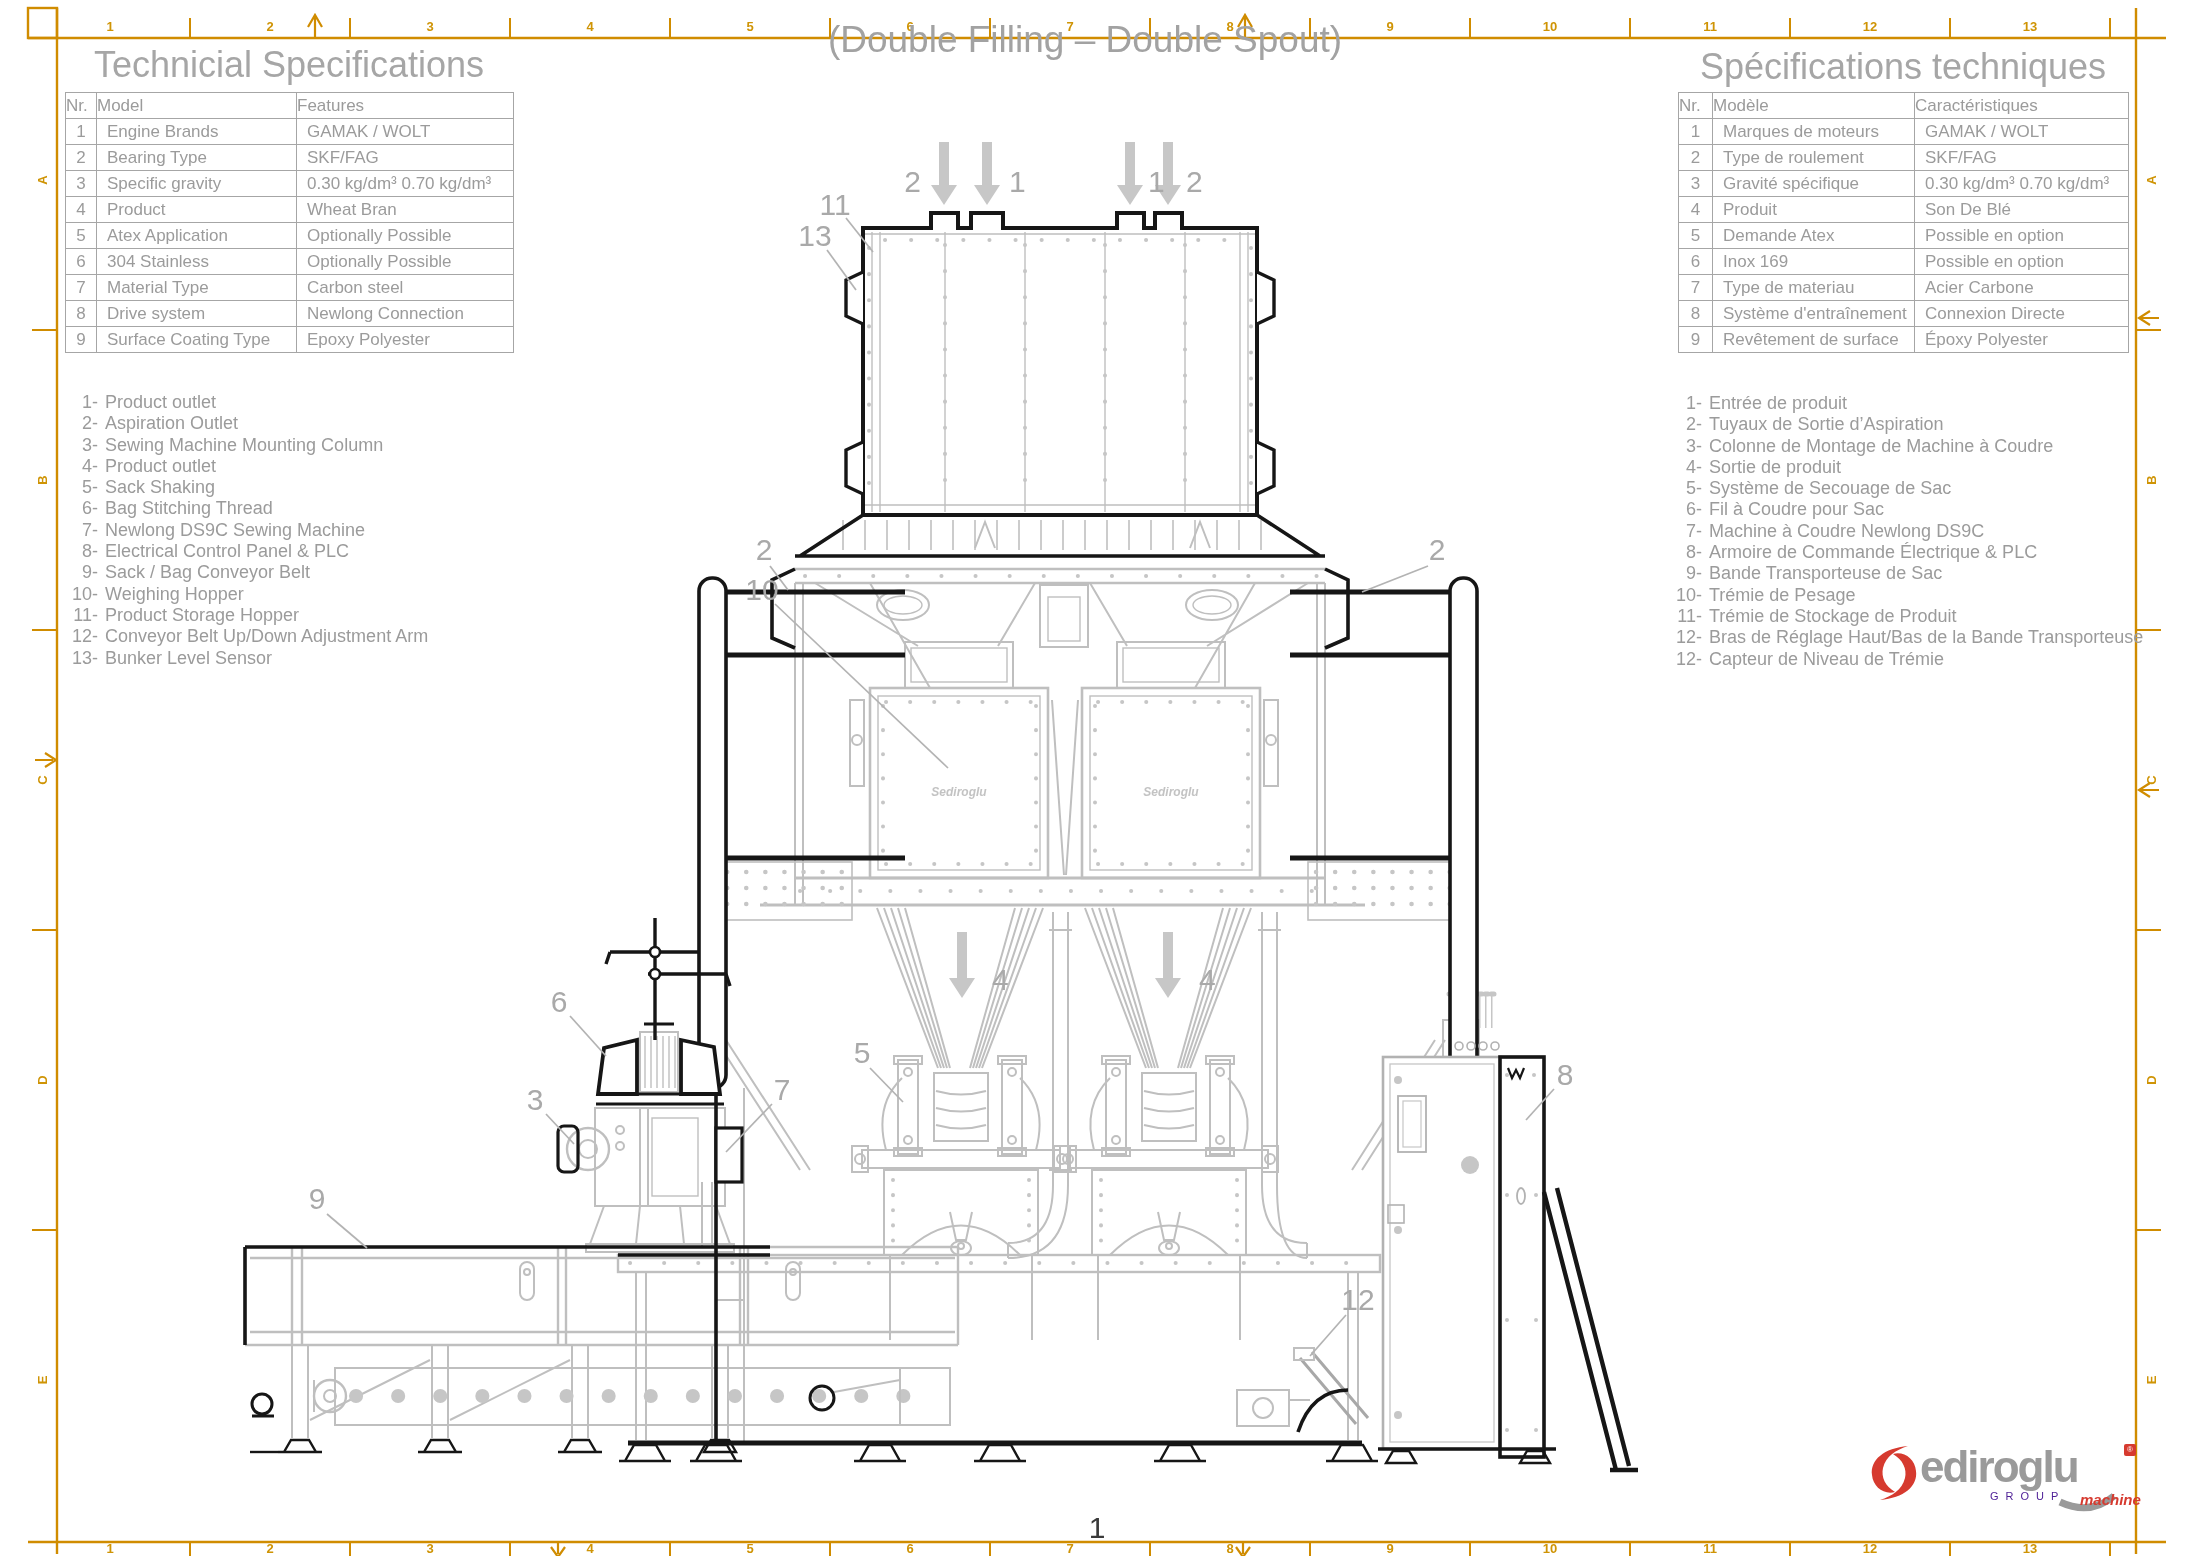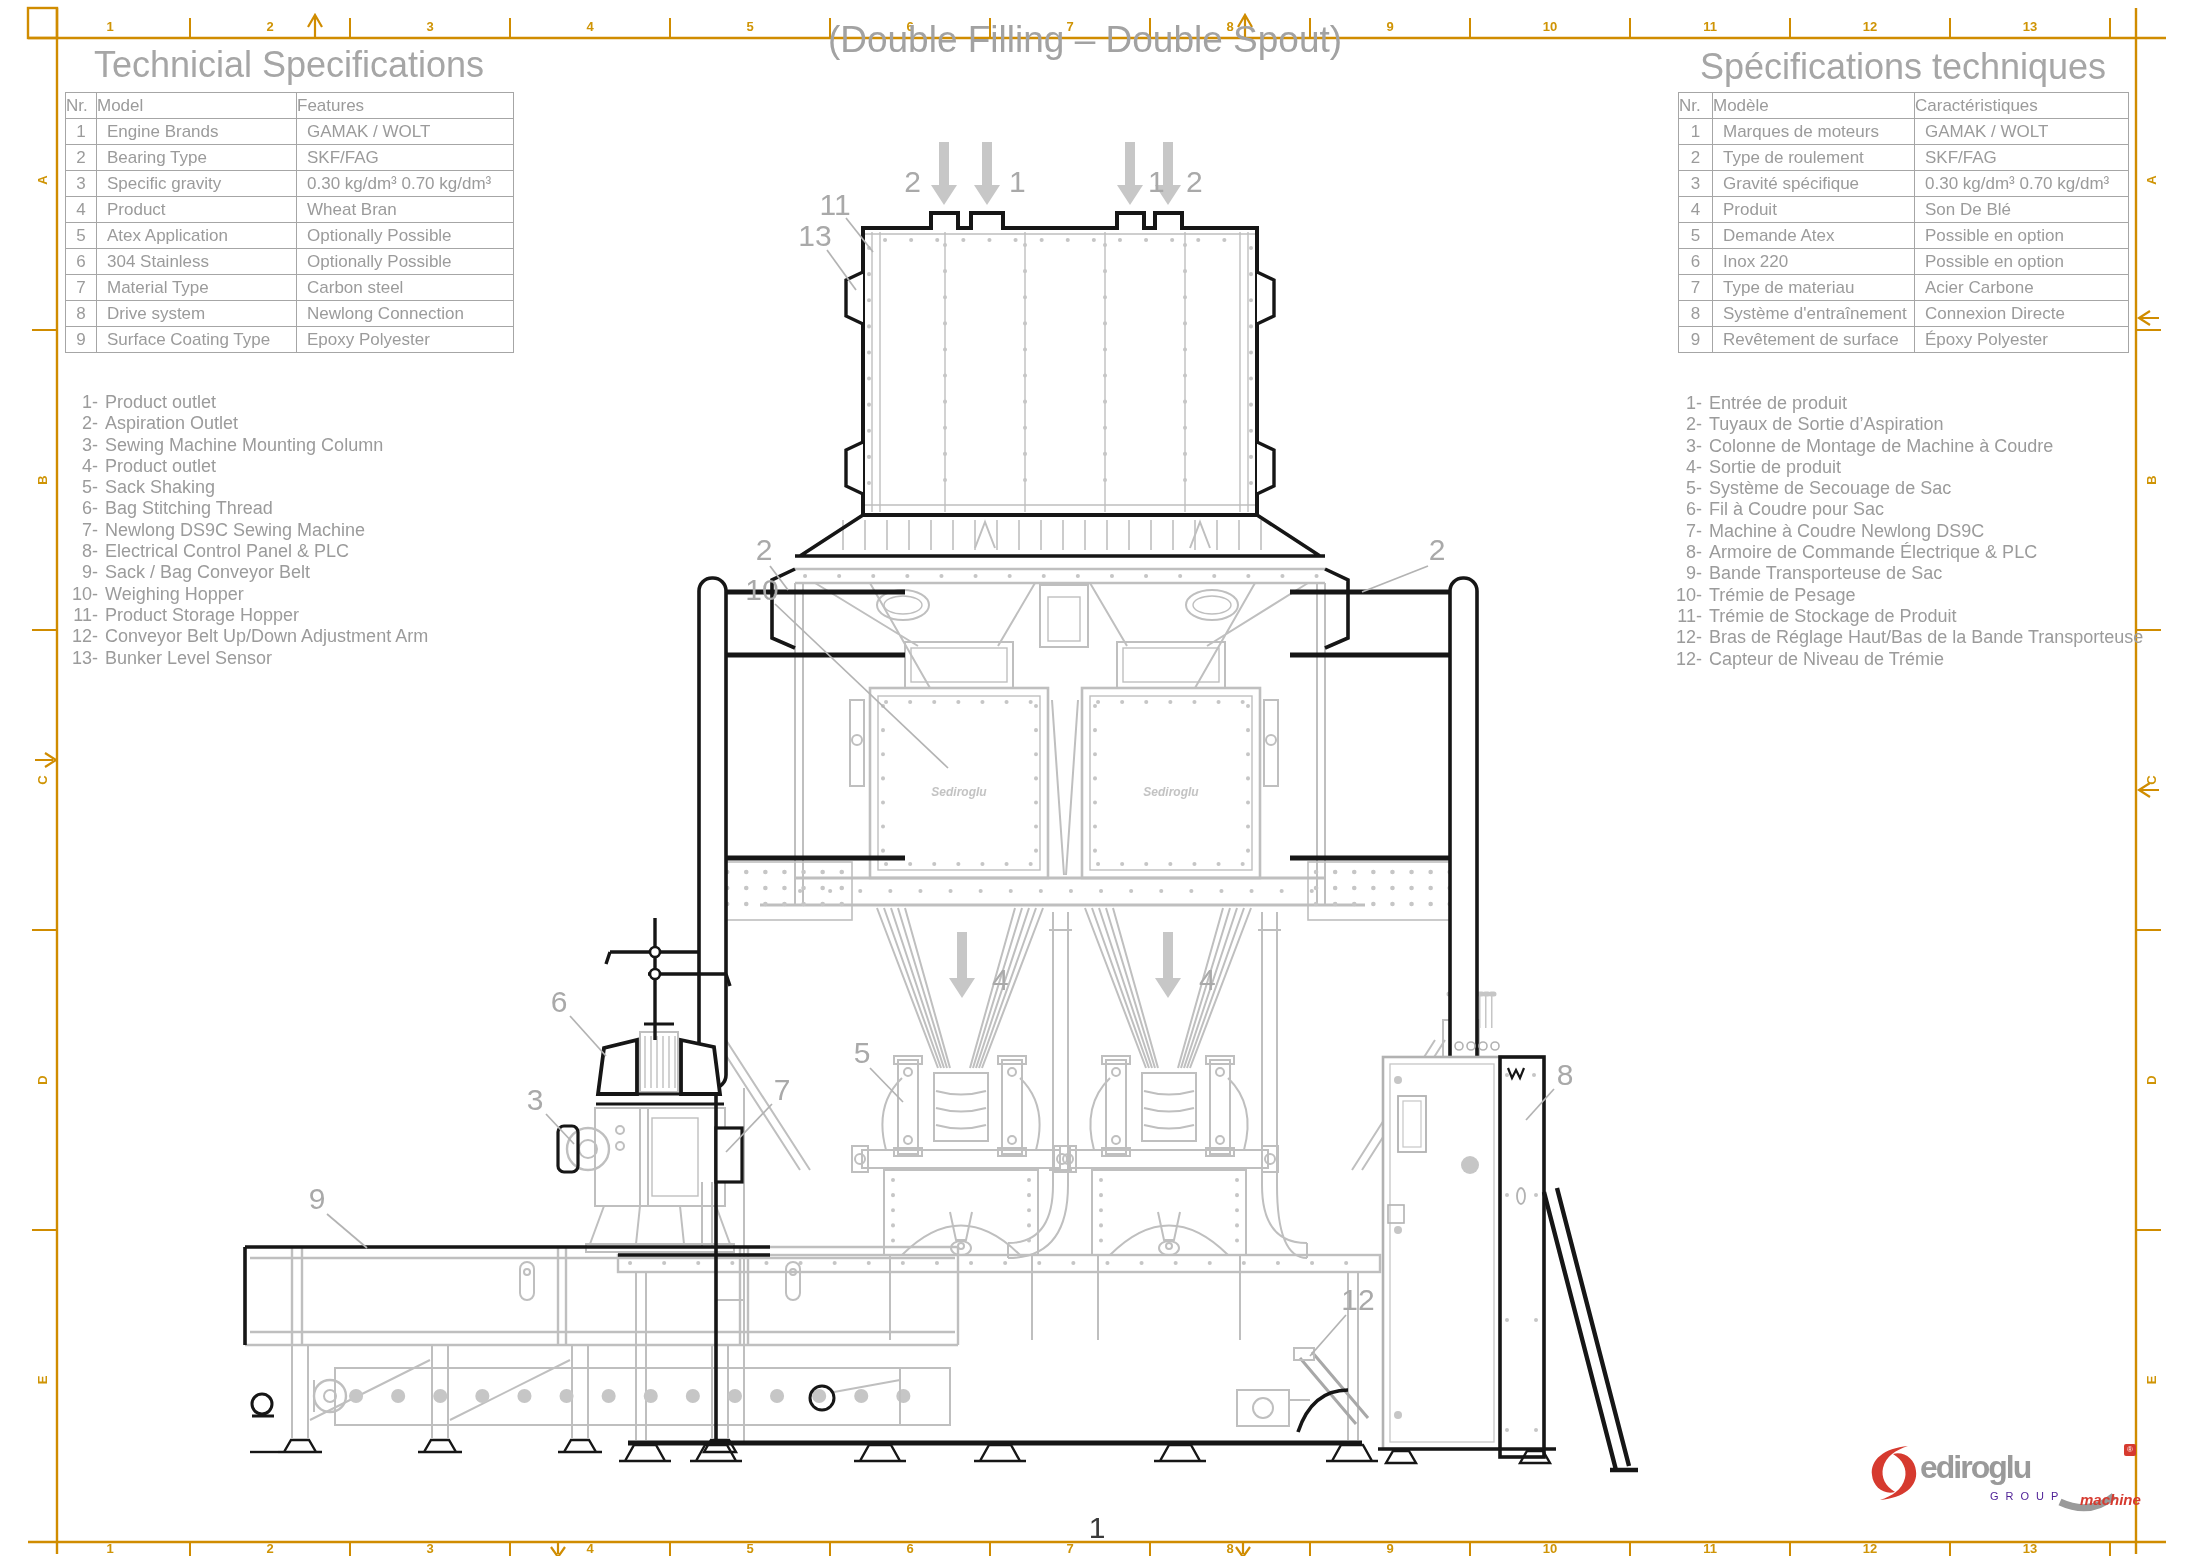--- a/index.html
+++ b/index.html
@@ -16,21 +16,21 @@
   .plist{color:#9b9b9b;font-size:18px;line-height:21.3px}
   .plist .row{display:flex}
   .plist .nr{width:42px;text-align:right;flex:none;margin-right:7px}
   .main-title{font-size:37px;color:#a2a2a2;text-align:center;line-height:43px;white-space:nowrap;transform:translateX(-50%)}
   svg text{font-family:"Liberation Sans",sans-serif}
   .callout{font-size:30px;fill:#a9a9a9}
   .ruler-num{font-size:13px;font-weight:bold;fill:#cf9405}
   .minilabel{font-size:12px;font-style:italic;font-weight:bold;fill:#c3c3c3}
   .pageno{font-size:30px;fill:#3a3a3a}
   
-  .logo-rest{font-size:32px;font-weight:bold;color:#9a9a9a;letter-spacing:-2px;line-height:46px}
+  .logo-rest{font-size:44px;font-weight:bold;color:#9a9a9a;letter-spacing:-2px;line-height:46px}
   .logo-group{font-size:11px;color:#4c1d95;letter-spacing:7px}
   .logo-machine{font-size:15px;font-weight:bold;font-style:italic;color:#d63a2f}
 </style>
 </head>
 <body>
 
 <svg class="abs" style="left:0;top:0" width="2194" height="1556" viewBox="0 0 2194 1556">
 
   <g stroke="#d08c00" stroke-width="2.4" fill="none">
     <path d="M28,38 H2166 M28,1542 H2166 M57,8 V1554 M2136,8 V1554"></path>
@@ -455,21 +455,21 @@
         <td>Produit</td>
         <td>Son De Blé</td>
       </tr>
   <tr>
         <td class="nr">5</td>
         <td>Demande Atex</td>
         <td>Possible en option</td>
       </tr>
   <tr>
         <td class="nr">6</td>
-        <td>Inox 220</td>
+        <td>Inox 169</td>
         <td>Possible en option</td>
       </tr>
   <tr>
         <td class="nr">7</td>
         <td>Type de materiau</td>
         <td>Acier Carbone</td>
       </tr>
   <tr>
         <td class="nr">8</td>
         <td>Système d'entraînement</td>

